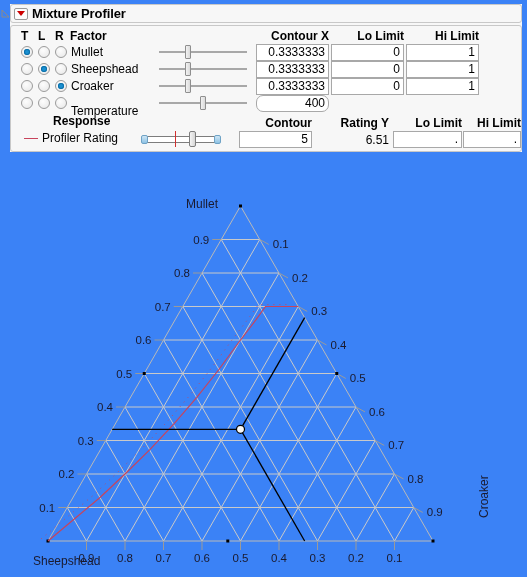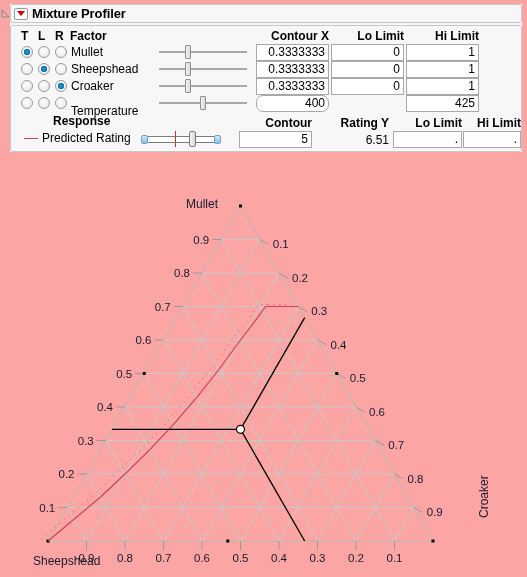--- a/index.html
+++ b/index.html
@@ -3,21 +3,21 @@
 <meta charset="utf-8">
 <style>
   * { box-sizing: border-box; }
   html, body {
     margin: 0; padding: 0;
     width: 527px; height: 577px;
     background: #f7f7f7;
     font-family: "Liberation Sans", sans-serif;
     overflow: hidden;
   }
-  #app { position: relative; width: 527px; height: 577px; background: #fca5a5; }
+  #app { position: relative; width: 527px; height: 577px; background: #3b82f6; }
 
   
   .win {
     position: absolute; left: 10px; top: 4px;
     width: 512px; height: 148px;
     background: #f7f7f7;
   }
   .titlebar {
     position: relative;
     height: 19px;
@@ -235,30 +235,29 @@
 
       <span class="radio" style="left:10px; top:71px;"></span>
       <span class="radio" style="left:27px; top:71px;"></span>
       <span class="radio" style="left:44px; top:71px;"></span>
       <span class="fname" style="left:60px; top:70px;margin-top:8px;">Temperature</span>
       <div class="slider" style="left:148px; top:70px; width:88px;">
         <div class="track"></div>
         <div class="thumb" style="left:41px;"></div>
       </div>
       <div class="cell" style="left:245px; top:69px; width:73px;border-radius:7px;">400</div>
-      <div class="cell" style="left:395px; top:69px; width:73px;">425</div>
 
       <span class="resp-label" style="left:30px;  top:88px;margin-left:12px;">Response</span>
       <span class="colhdr" style="left:228px; top:90px; width:73px;">Contour</span>
       <span class="colhdr" style="left:305px; top:90px; width:73px;">Rating Y</span>
       <span class="colhdr" style="left:378px; top:90px; width:73px;">Lo Limit</span>
       <span class="colhdr" style="left:448px; top:90px; width:62px;">Hi Limit</span>
 
       <span class="redline" style="left:13px; top:112px;"></span>
-      <span class="fname" style="left:31px; top:105px;">Predicted Rating</span>
+      <span class="fname" style="left:31px; top:105px;">Profiler Rating</span>
 
       <div class="cslider" style="left:130px; top:106px; width:80px;">
         <div class="ctrack"></div>
         <div class="cap l"></div>
         <div class="cap r"></div>
         <div class="redtick" style="left:34px;"></div>
         <div class="cthumb" style="left:48px;"></div>
       </div>
 
       <div class="cell" style="left:228px; top:105px; width:73px;">5</div>

